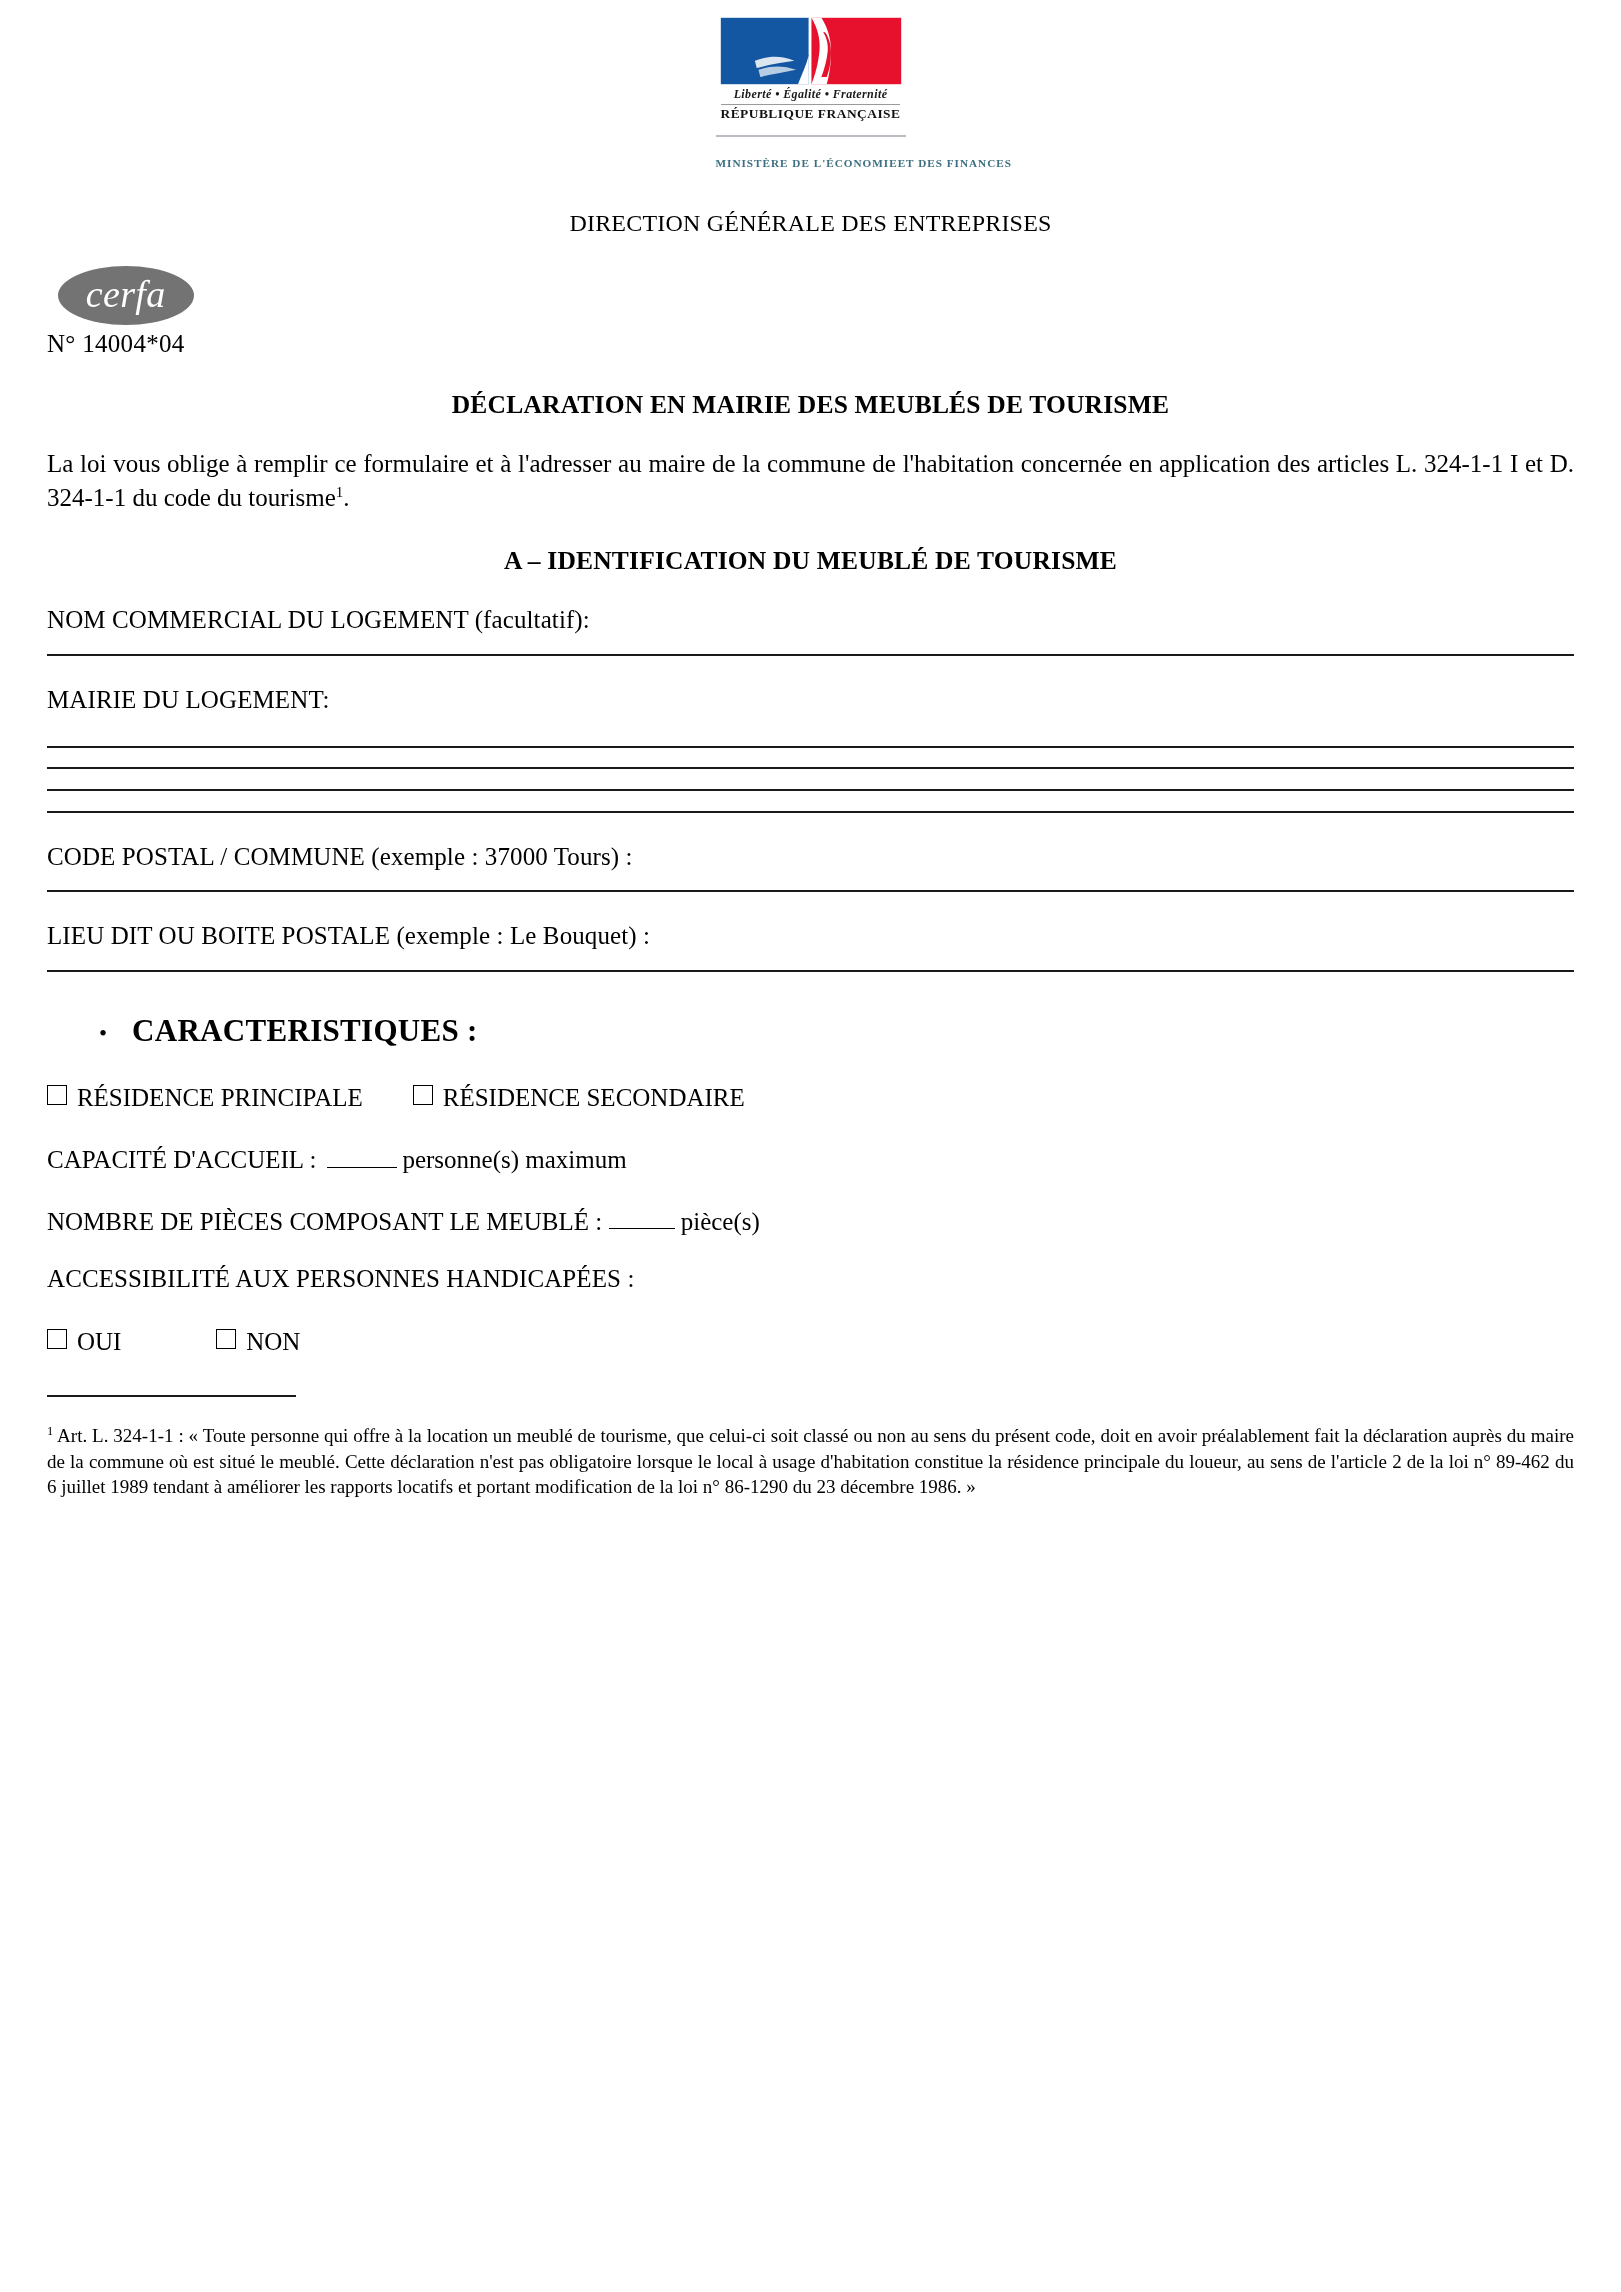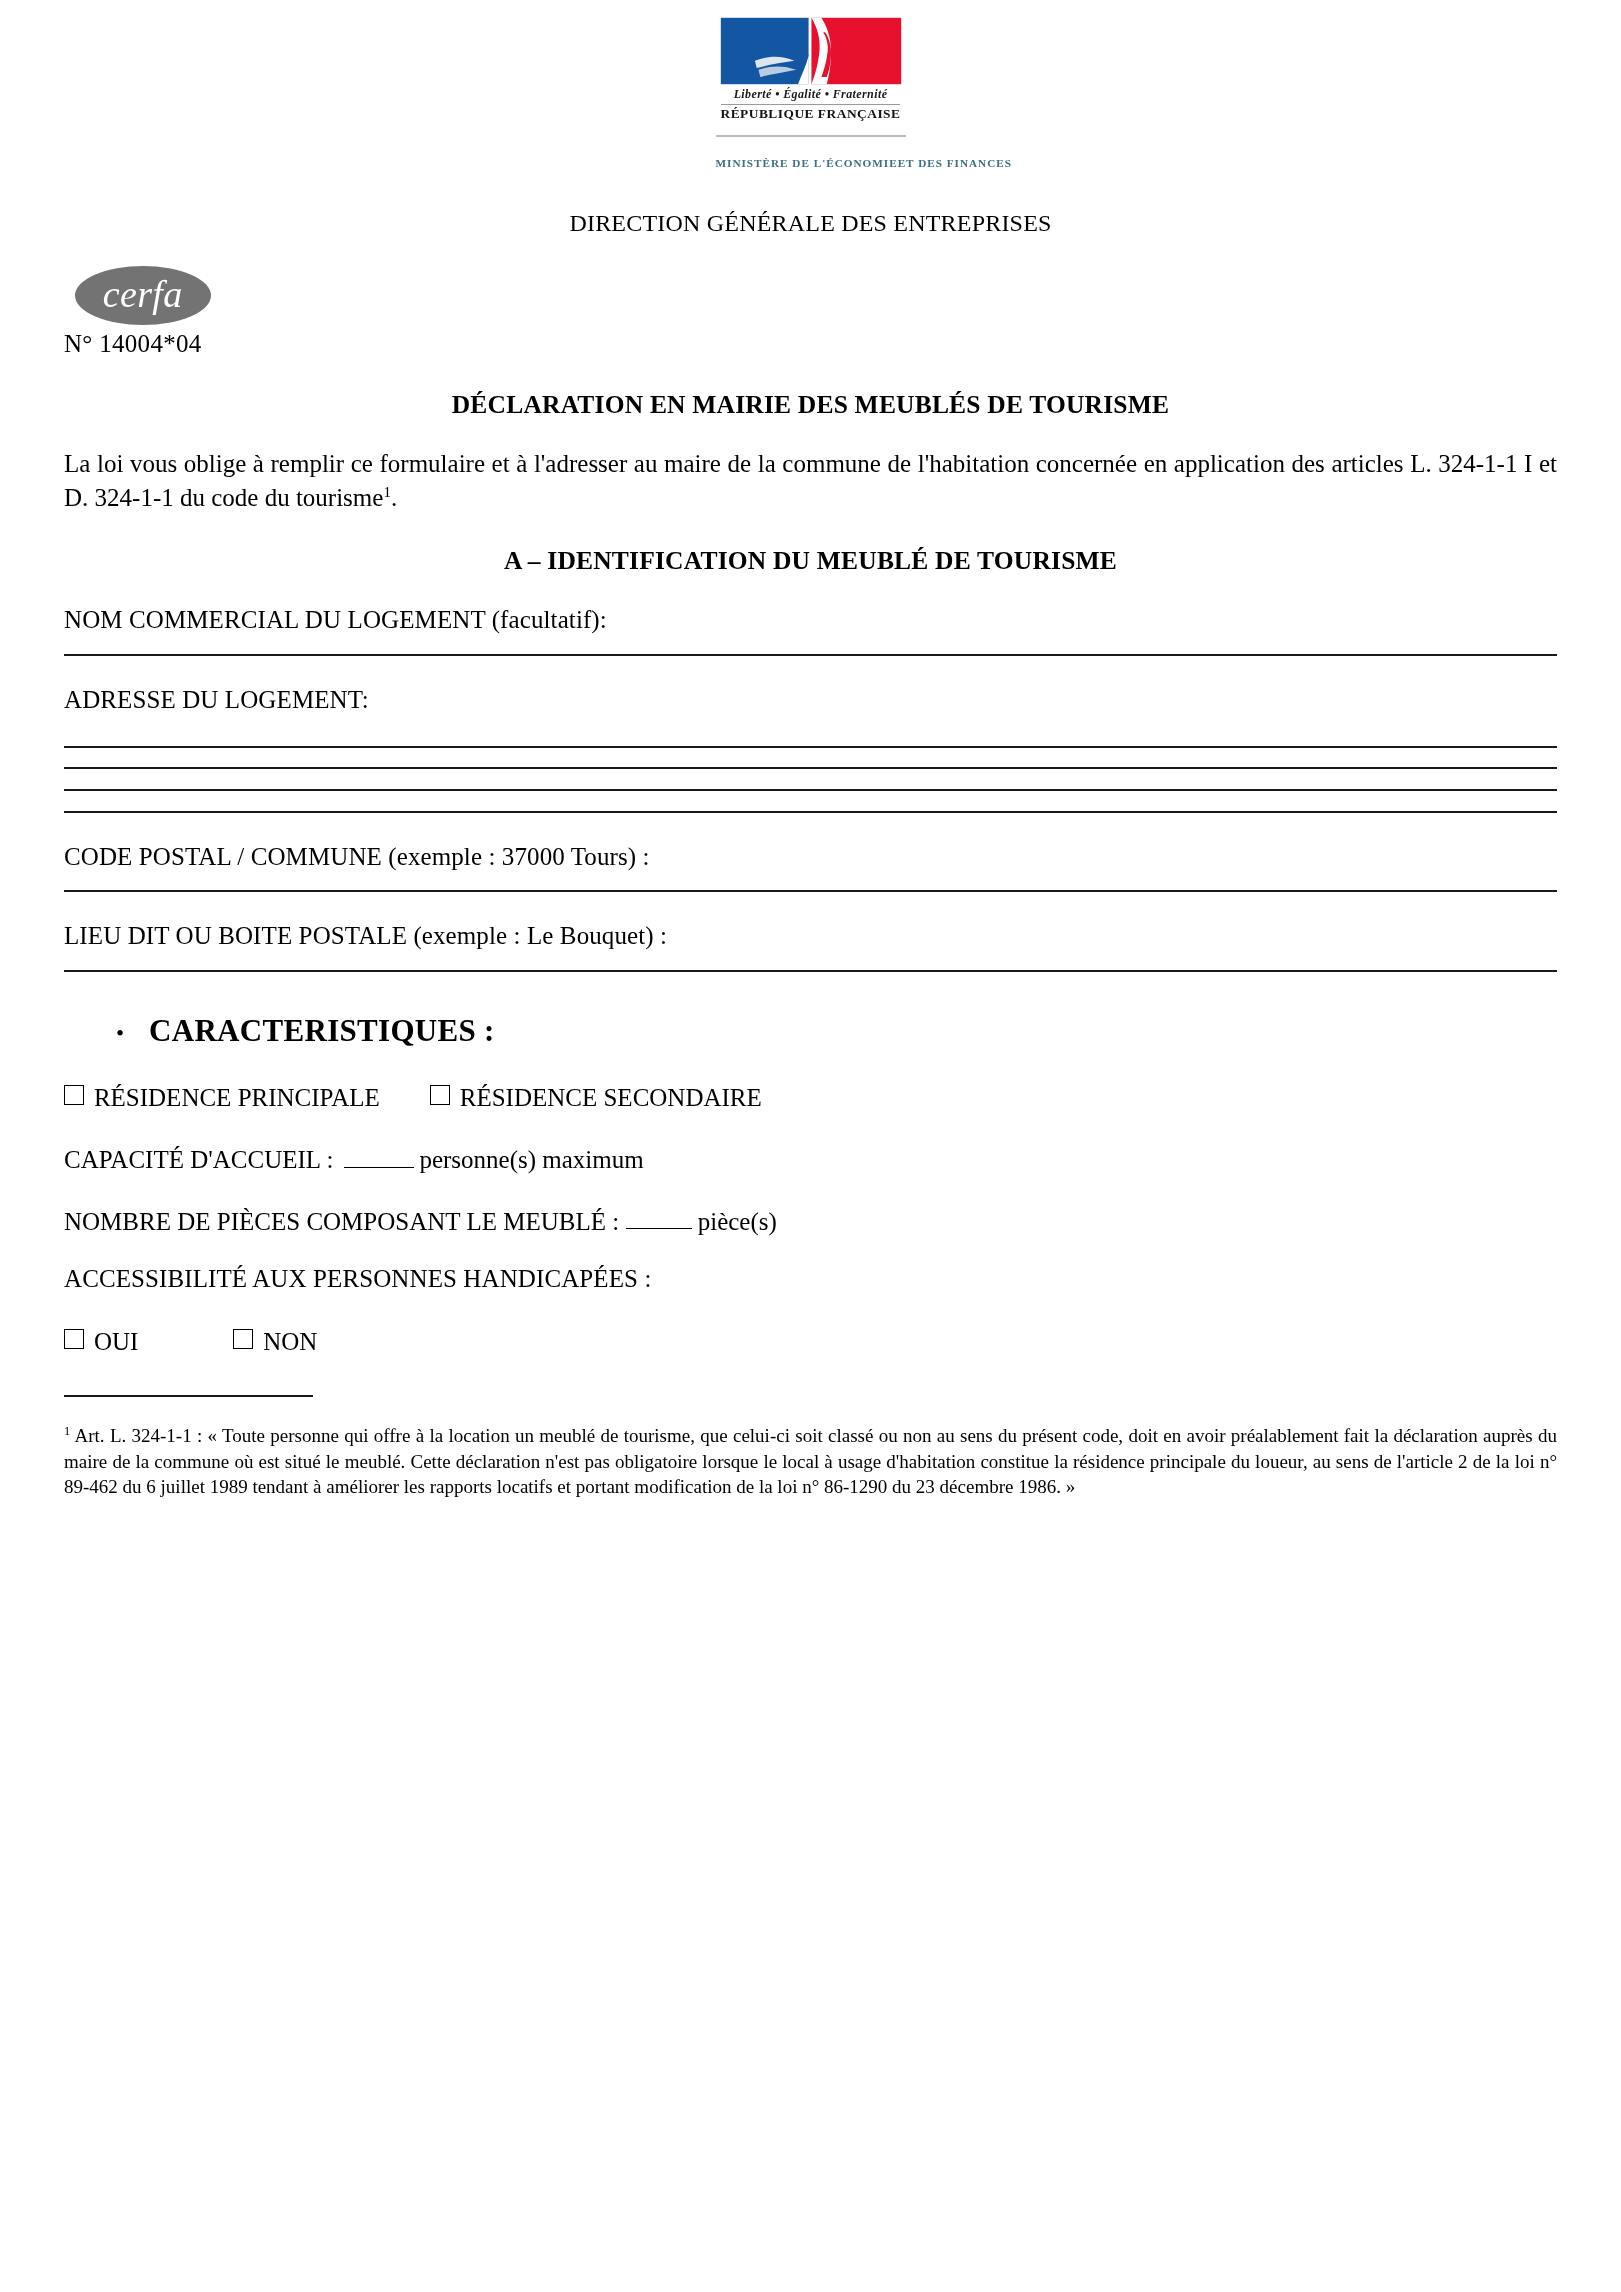--- a/index.html
+++ b/index.html
@@ -14,21 +14,21 @@
     position: relative;
     font-family: "Liberation Serif", "DejaVu Serif", serif;
     color: #000000;
     overflow: hidden;
   }
   .page {
     position: relative;
     width: 1621px;
     height: 1724px;
     box-sizing: border-box;
-    padding: 0 64px;
+    padding: 0 47px;
   }
 
   
   .logo-block {
     width: 100%;
     display: flex;
     flex-direction: column;
     align-items: center;
     padding-top: 16px;
   }
@@ -300,21 +300,21 @@
 
   <div class="doc-title">DÉCLARATION EN MAIRIE DES MEUBLÉS DE TOURISME</div>
 
   <p class="intro"><span>La loi vous oblige à remplir ce formulaire et à l'adresser au maire de la commune de l'habitation concernée en application des articles L. 324-1-1 I et D. 324-1-1 du code du tourisme</span><sup>1</sup><span>.</span></p>
 
   <div class="section-title">A – IDENTIFICATION DU MEUBLÉ DE TOURISME</div>
 
   <div class="field-label">NOM COMMERCIAL DU LOGEMENT (facultatif):</div>
   <div class="rule"></div>
 
-  <div class="field-label">ADRESSE DU LOGEMENT:</div>
+  <div class="field-label">MAIRIE DU LOGEMENT:</div>
   <div class="rule stack"></div>
   <div class="rule"></div>
   <div class="rule"></div>
   <div class="rule"></div>
 
   <div class="field-label">CODE POSTAL / COMMUNE (exemple : 37000 Tours) :</div>
   <div class="rule"></div>
 
   <div class="field-label">LIEU DIT OU BOITE POSTALE (exemple : Le Bouquet) :</div>
   <div class="rule"></div>

